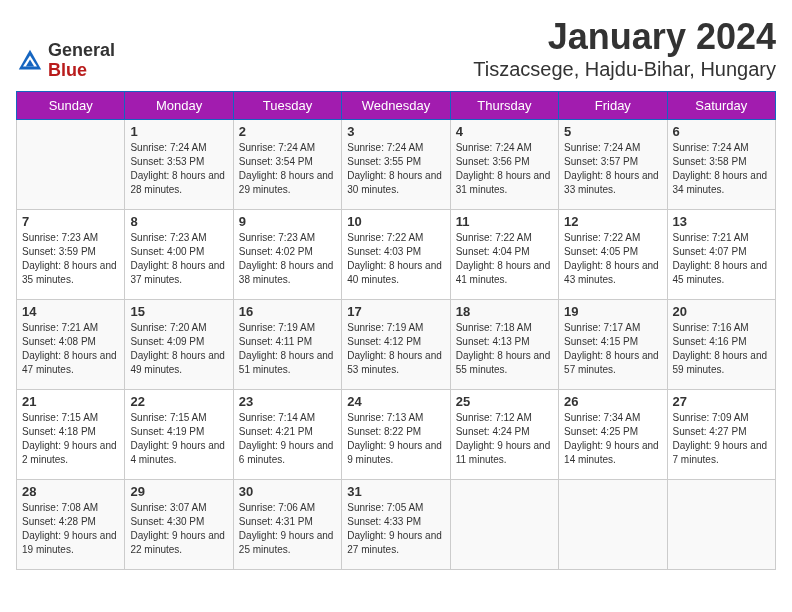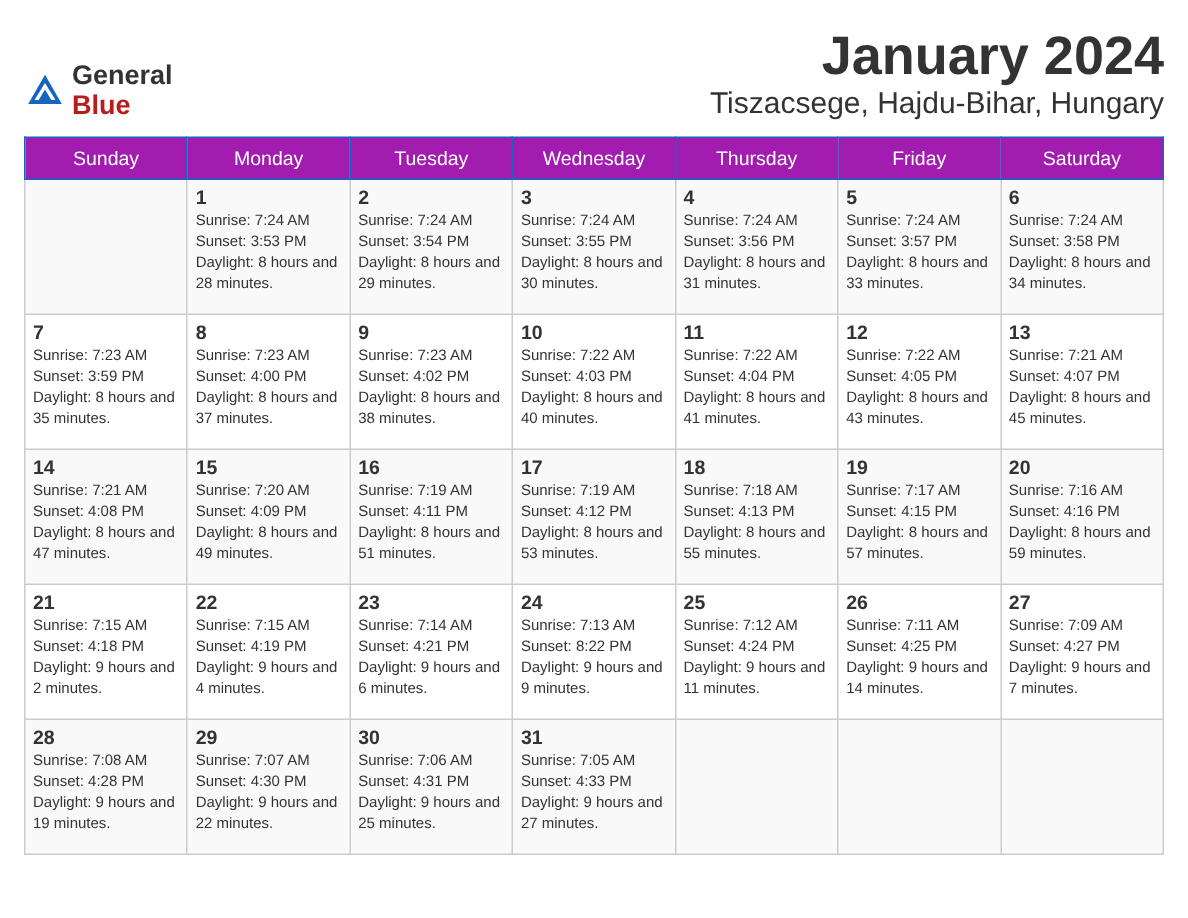--- a/index.html
+++ b/index.html
@@ -226,35 +226,35 @@
         <td>
           <span class="day-number">24</span>
           <div class="day-info"><span>Sunrise: 7:13 AM</span><br><span>Sunset: 8:22 PM</span><br><span>Daylight: 9 hours and 9 minutes.</span></div>
         </td>
         <td>
           <span class="day-number">25</span>
           <div class="day-info"><span>Sunrise: 7:12 AM</span><br><span>Sunset: 4:24 PM</span><br><span>Daylight: 9 hours and 11 minutes.</span></div>
         </td>
         <td>
           <span class="day-number">26</span>
-          <div class="day-info"><span>Sunrise: 7:11 AM</span><br><span>Sunset: 4:25 PM</span><br><span>Daylight: 9 hours and 14 minutes.</span></div>
+          <div class="day-info"><span>Sunrise: 7:34 AM</span><br><span>Sunset: 4:25 PM</span><br><span>Daylight: 9 hours and 14 minutes.</span></div>
         </td>
         <td>
           <span class="day-number">27</span>
           <div class="day-info"><span>Sunrise: 7:09 AM</span><br><span>Sunset: 4:27 PM</span><br><span>Daylight: 9 hours and 7 minutes.</span></div>
         </td>
       </tr>
       <tr>
         <td>
           <span class="day-number">28</span>
           <div class="day-info"><span>Sunrise: 7:08 AM</span><br><span>Sunset: 4:28 PM</span><br><span>Daylight: 9 hours and 19 minutes.</span></div>
         </td>
         <td>
           <span class="day-number">29</span>
-          <div class="day-info"><span>Sunrise: 7:07 AM</span><br><span>Sunset: 4:30 PM</span><br><span>Daylight: 9 hours and 22 minutes.</span></div>
+          <div class="day-info"><span>Sunrise: 3:07 AM</span><br><span>Sunset: 4:30 PM</span><br><span>Daylight: 9 hours and 22 minutes.</span></div>
         </td>
         <td>
           <span class="day-number">30</span>
           <div class="day-info"><span>Sunrise: 7:06 AM</span><br><span>Sunset: 4:31 PM</span><br><span>Daylight: 9 hours and 25 minutes.</span></div>
         </td>
         <td>
           <span class="day-number">31</span>
           <div class="day-info"><span>Sunrise: 7:05 AM</span><br><span>Sunset: 4:33 PM</span><br><span>Daylight: 9 hours and 27 minutes.</span></div>
         </td>
         <td class="empty-cell"></td>

